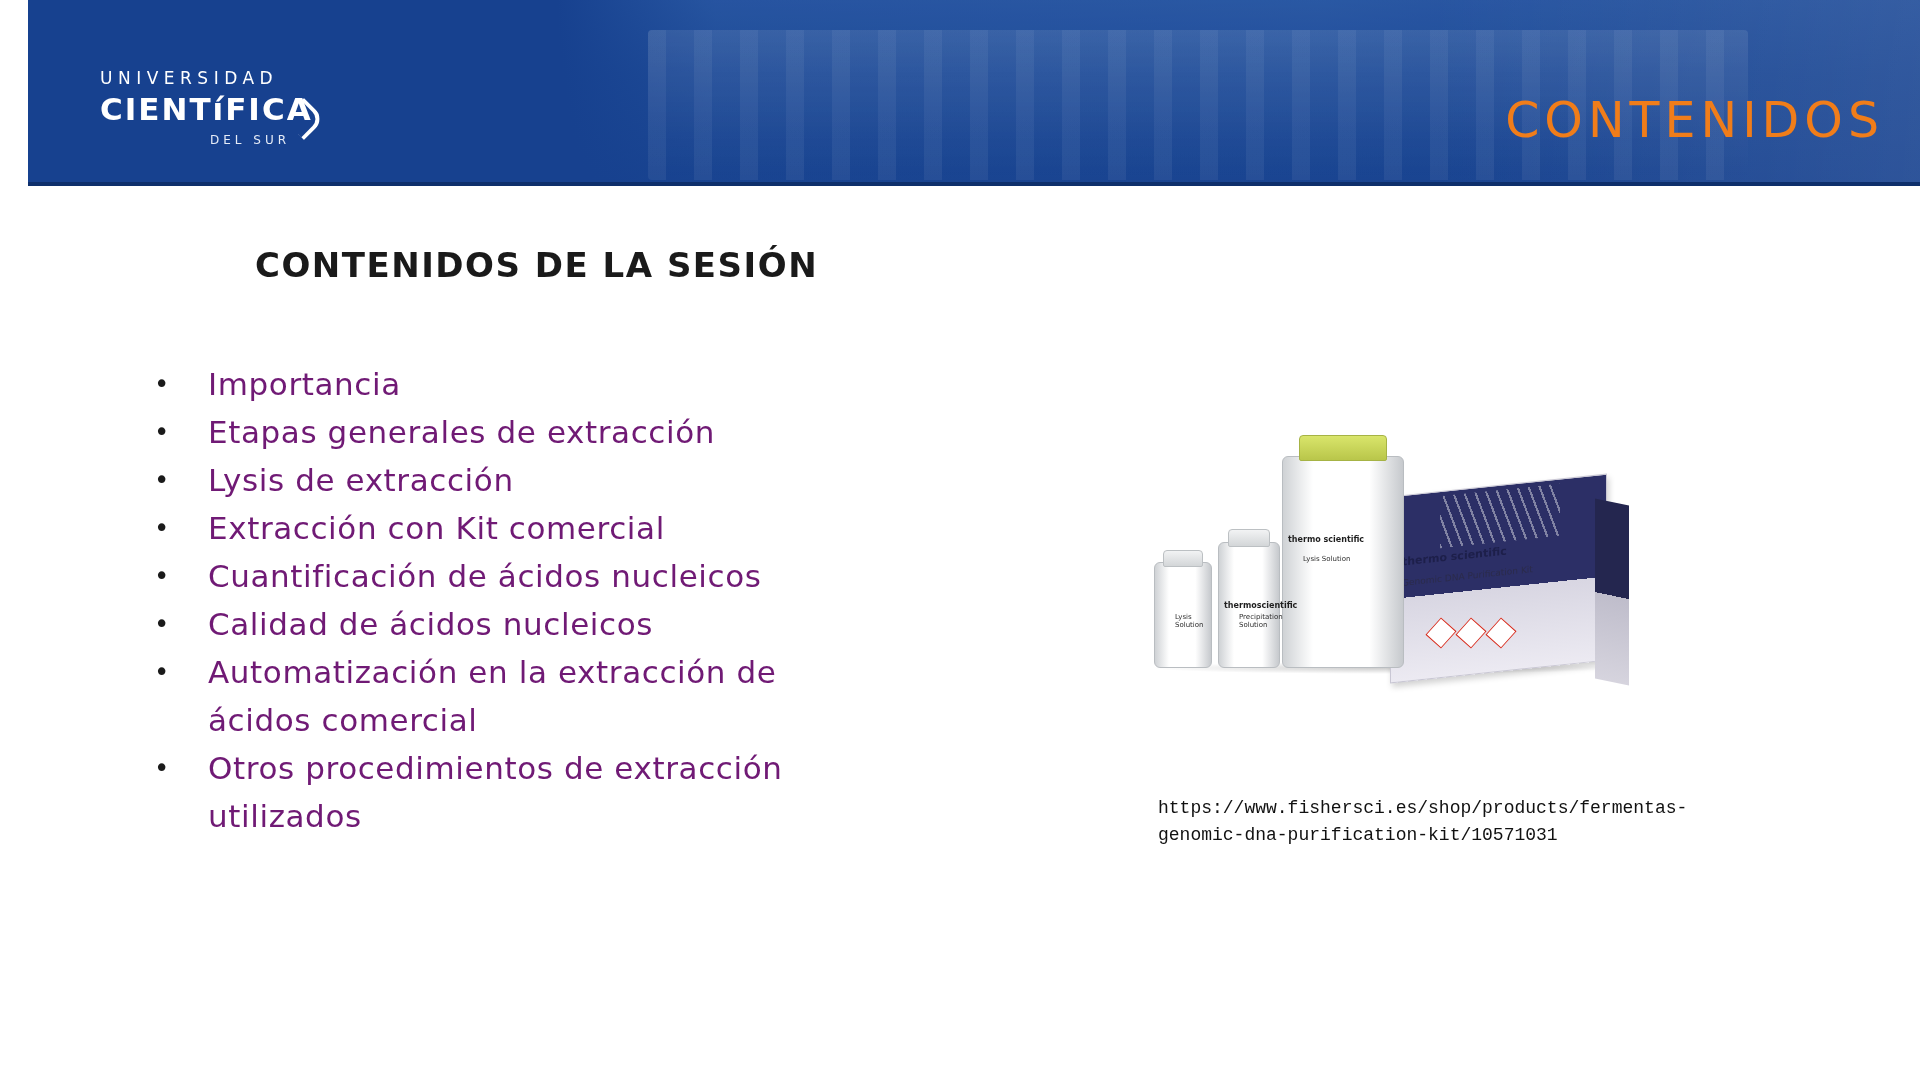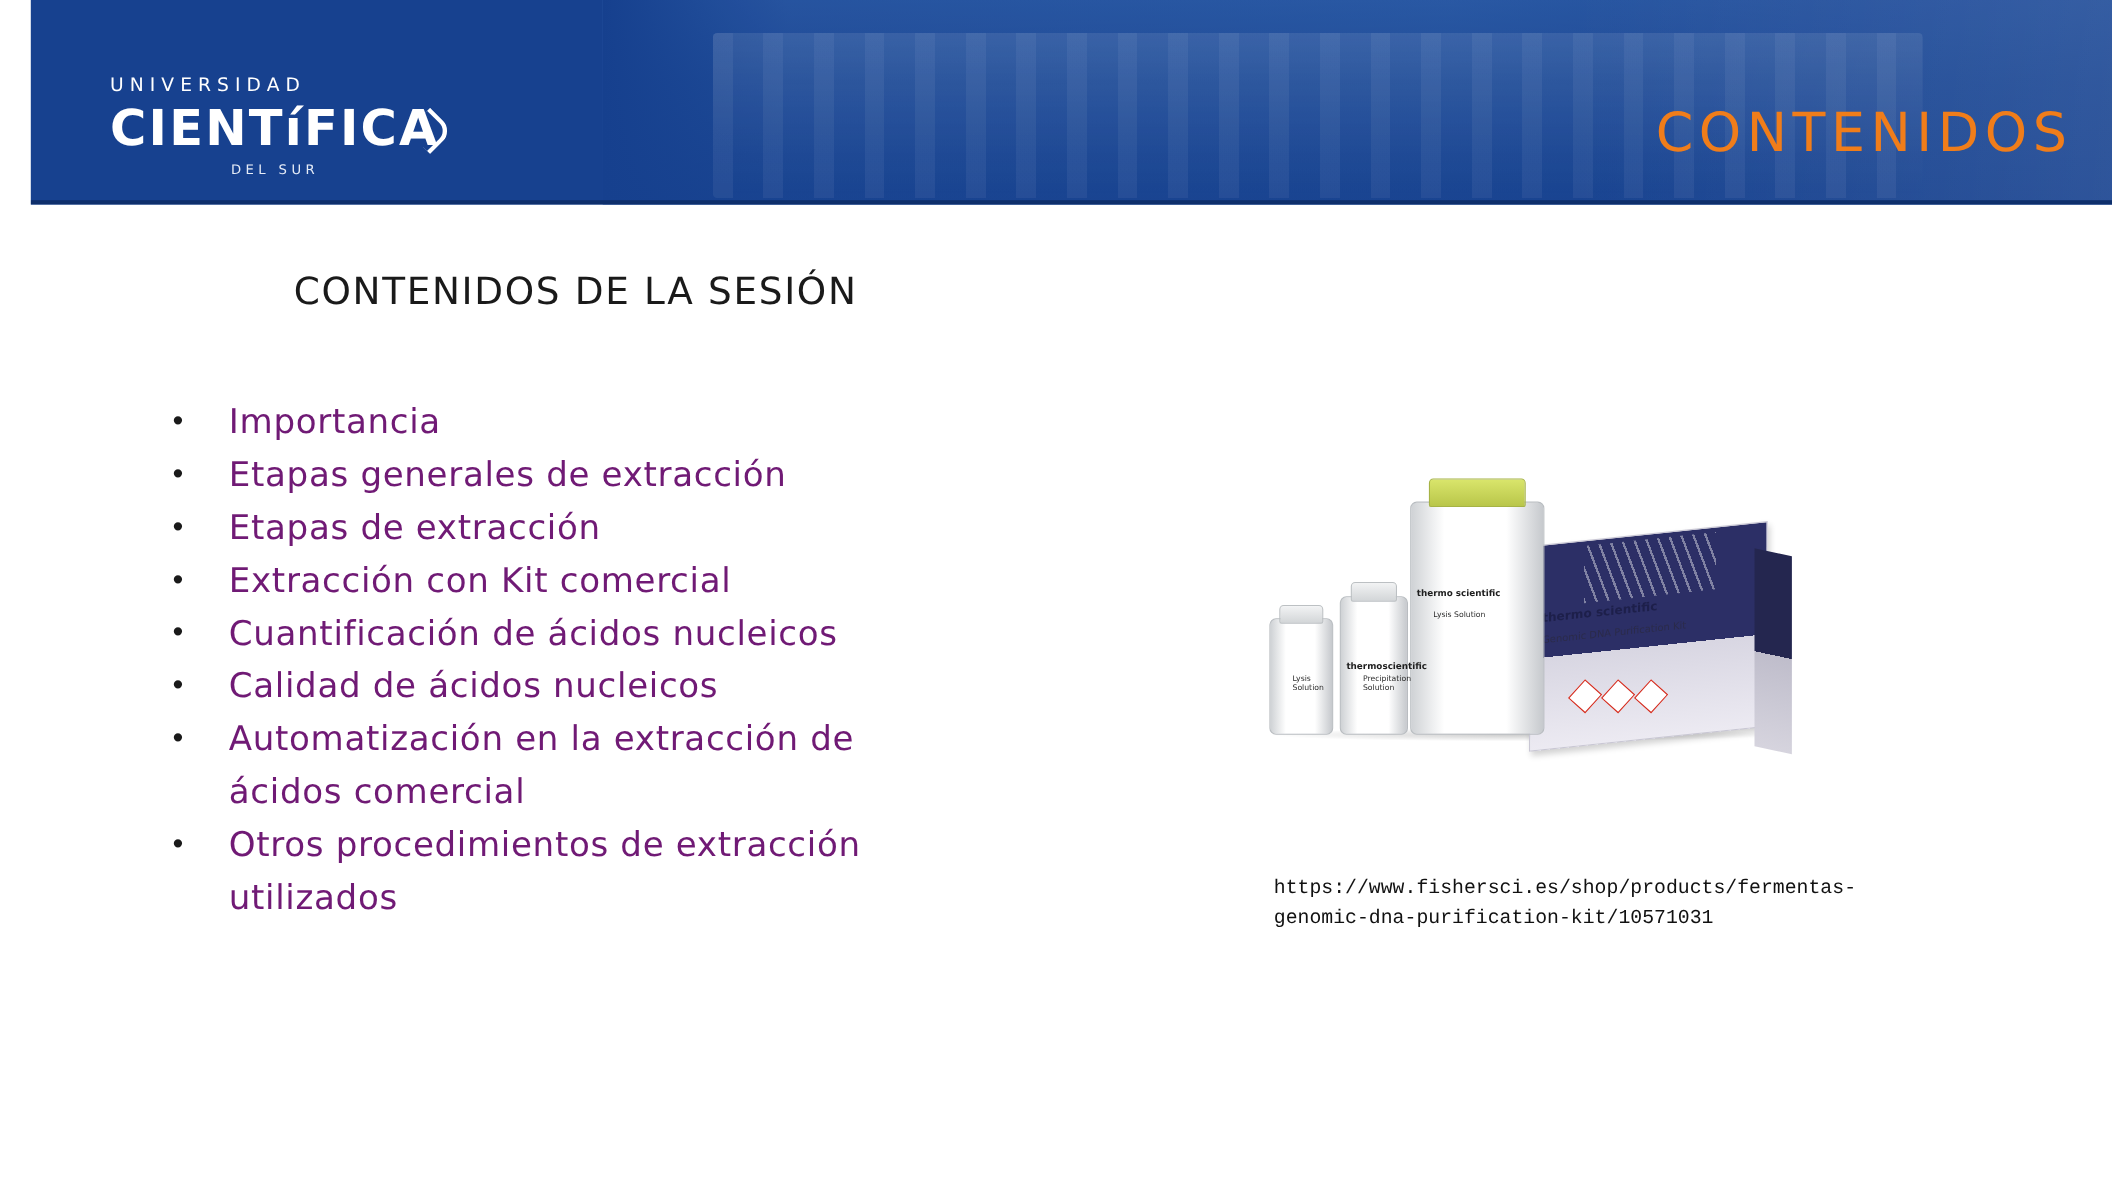--- a/index.html
+++ b/index.html
@@ -76,21 +76,21 @@
     color: #ffffff;
   }
   .logo .line1 {
     font-size: 17px;
     letter-spacing: 5.5px;
     font-weight: 400;
     line-height: 1;
     margin-bottom: 7px;
   }
   .logo .line2 {
-    font-size: 45px;
+    font-size: 31px;
     font-weight: 700;
     letter-spacing: 2px;
     line-height: 1;
     position: relative;
     display: inline-block;
   }
   .logo .swoosh {
     position: absolute;
     right: -6px;
     top: 10px;
@@ -118,24 +118,24 @@
     font-size: 49px;
     font-weight: 400;
     letter-spacing: 5px;
     color: #f07d1a;
     font-family: "DejaVu Sans", sans-serif;
   }
 
   
   .slide-title {
     position: absolute;
-    left: 267px;
+    left: 255px;
     top: 245px;
     font-size: 34px;
-    font-weight: 400;
+    font-weight: 700;
     color: #1a1a1a;
     letter-spacing: 1.5px;
     font-family: "DejaVu Sans", sans-serif;
   }
 
   .bullets {
     position: absolute;
     left: 148px;
     top: 360px;
     width: 740px;
@@ -309,21 +309,21 @@
 
   <div class="header-title">CONTENIDOS</div>
   <div class="bottom-rule"></div>
 </div>
 
 <div class="slide-title">CONTENIDOS DE LA SESIÓN</div>
 
 <ul class="bullets">
   <li>Importancia</li>
   <li>Etapas generales de extracción</li>
-  <li>Etapas de extracción</li>
+  <li>Lysis de extracción</li>
   <li>Extracción con Kit comercial</li>
   <li>Cuantificación de ácidos nucleicos</li>
   <li>Calidad de ácidos nucleicos</li>
   <li>Automatización en la extracción de ácidos comercial</li>
   <li>Otros procedimientos de extracción utilizados</li>
 </ul>
 
 <div class="product">
   <div class="shadow"></div>
 

